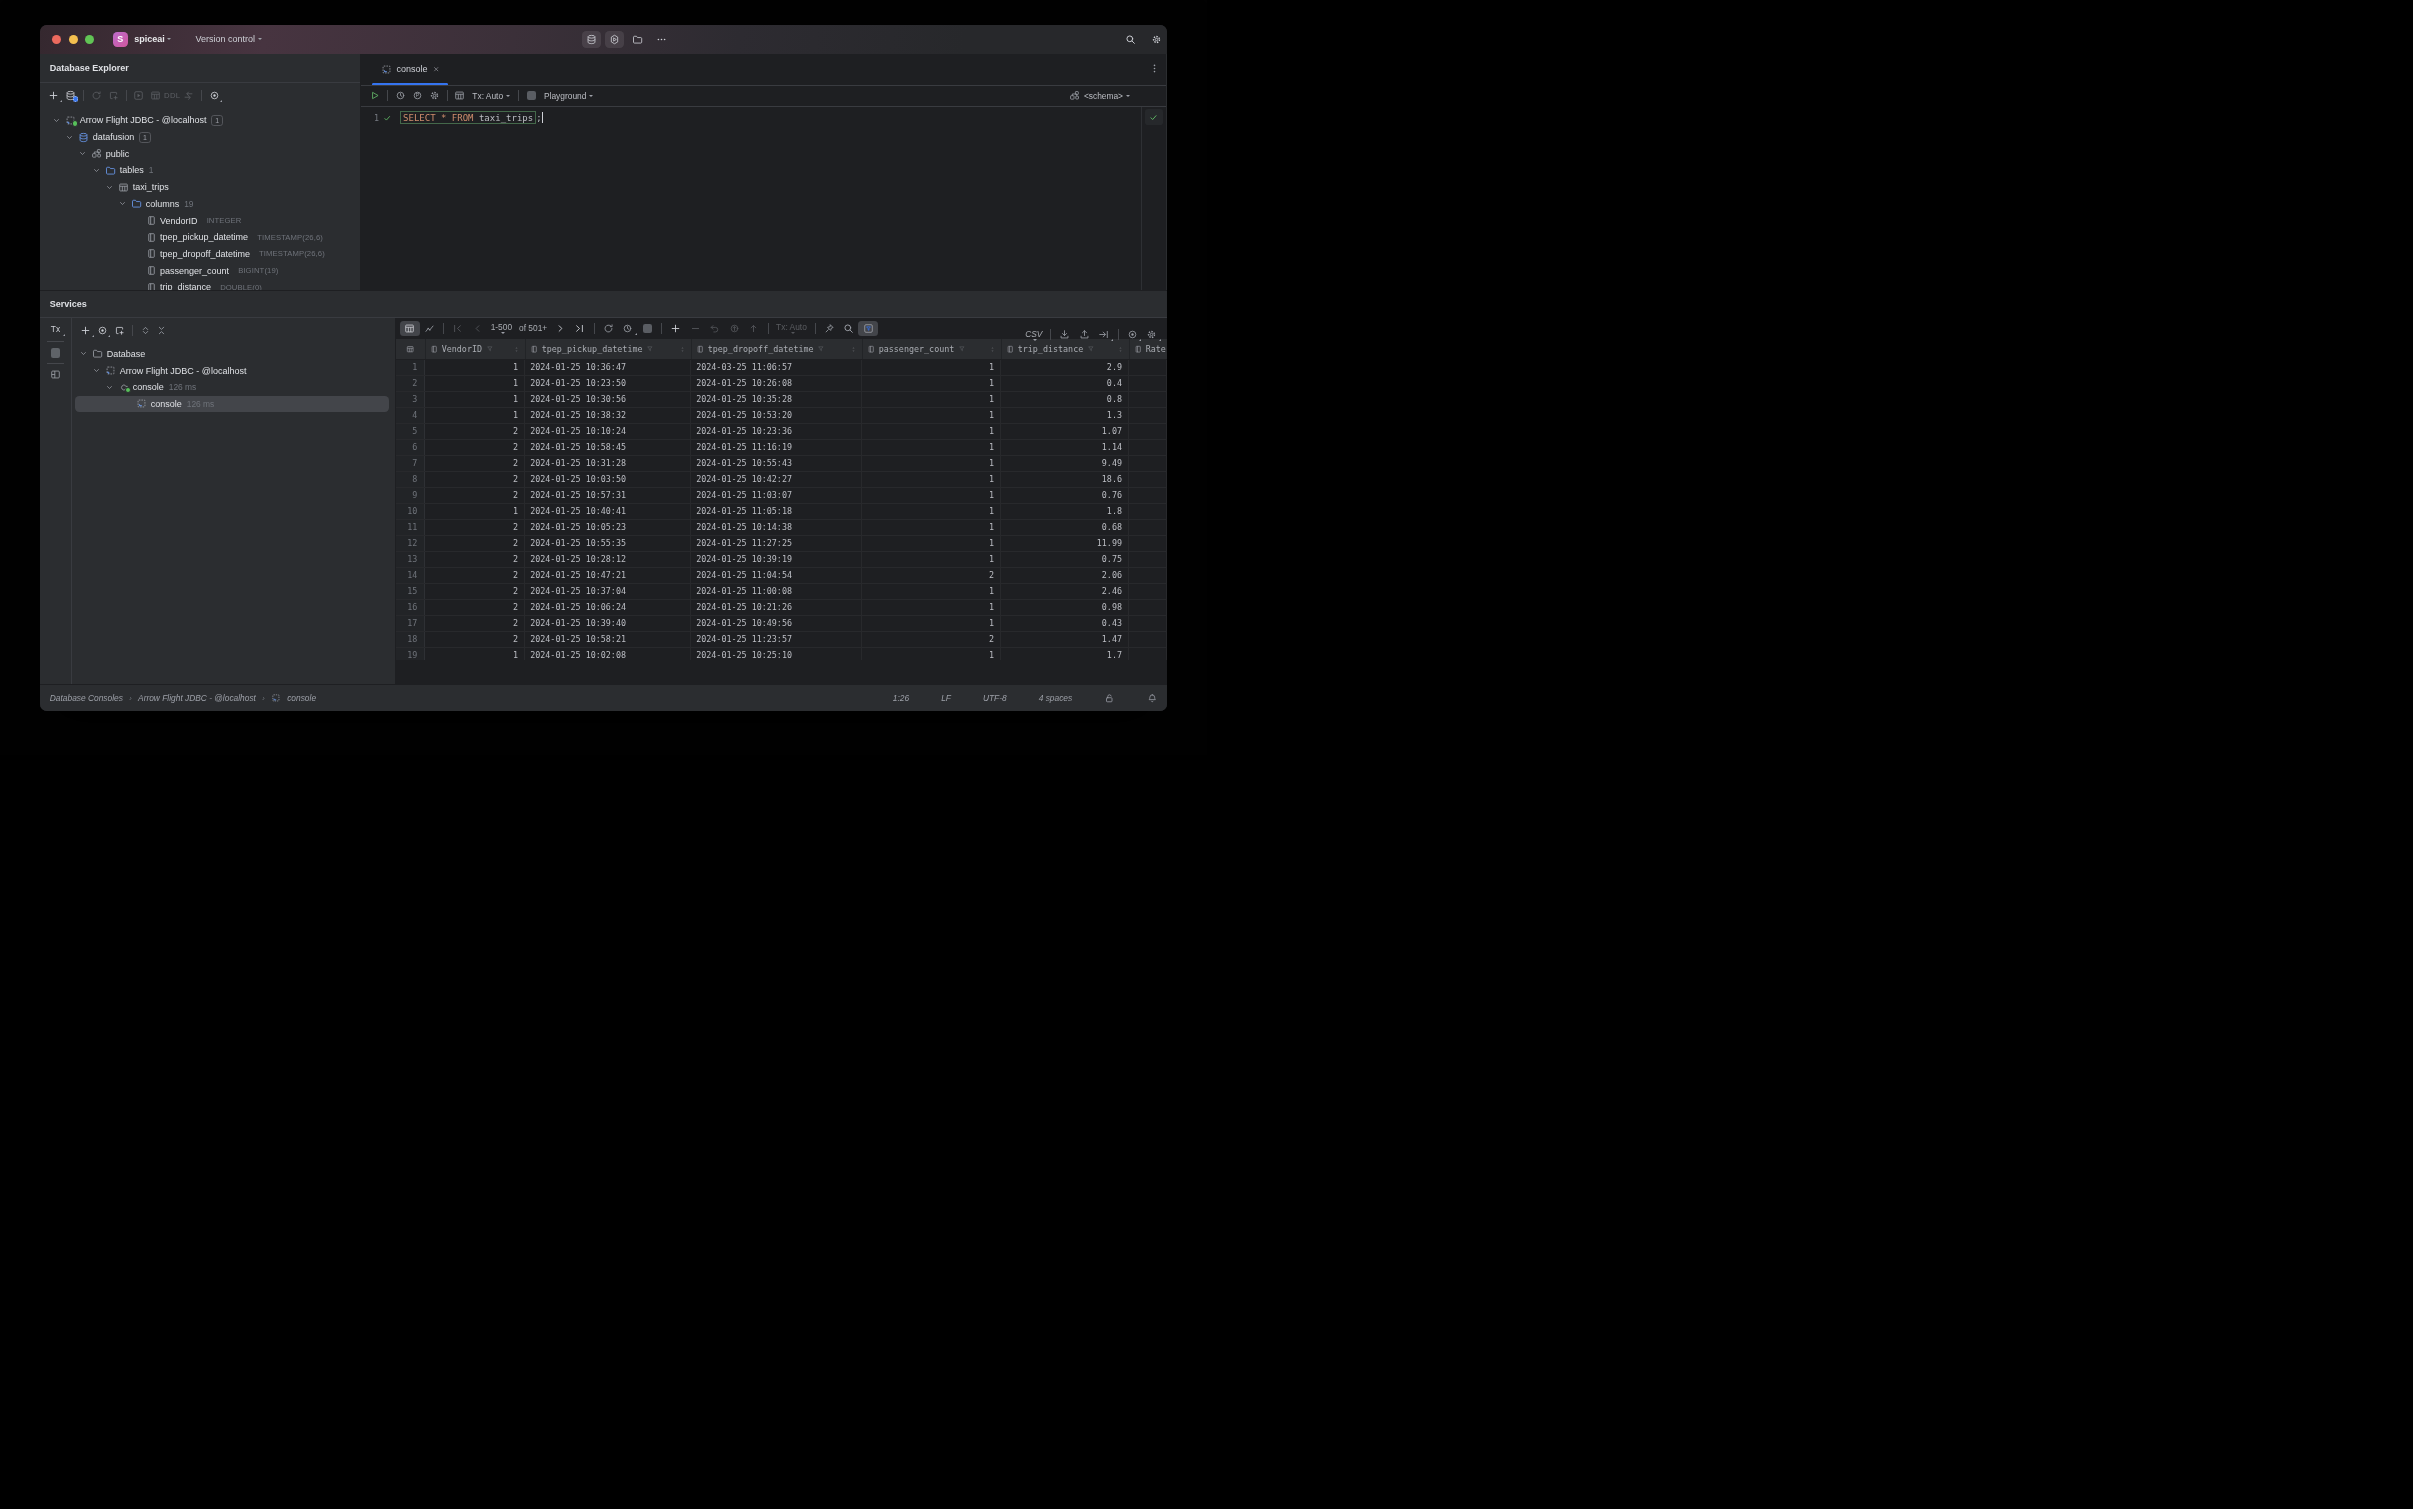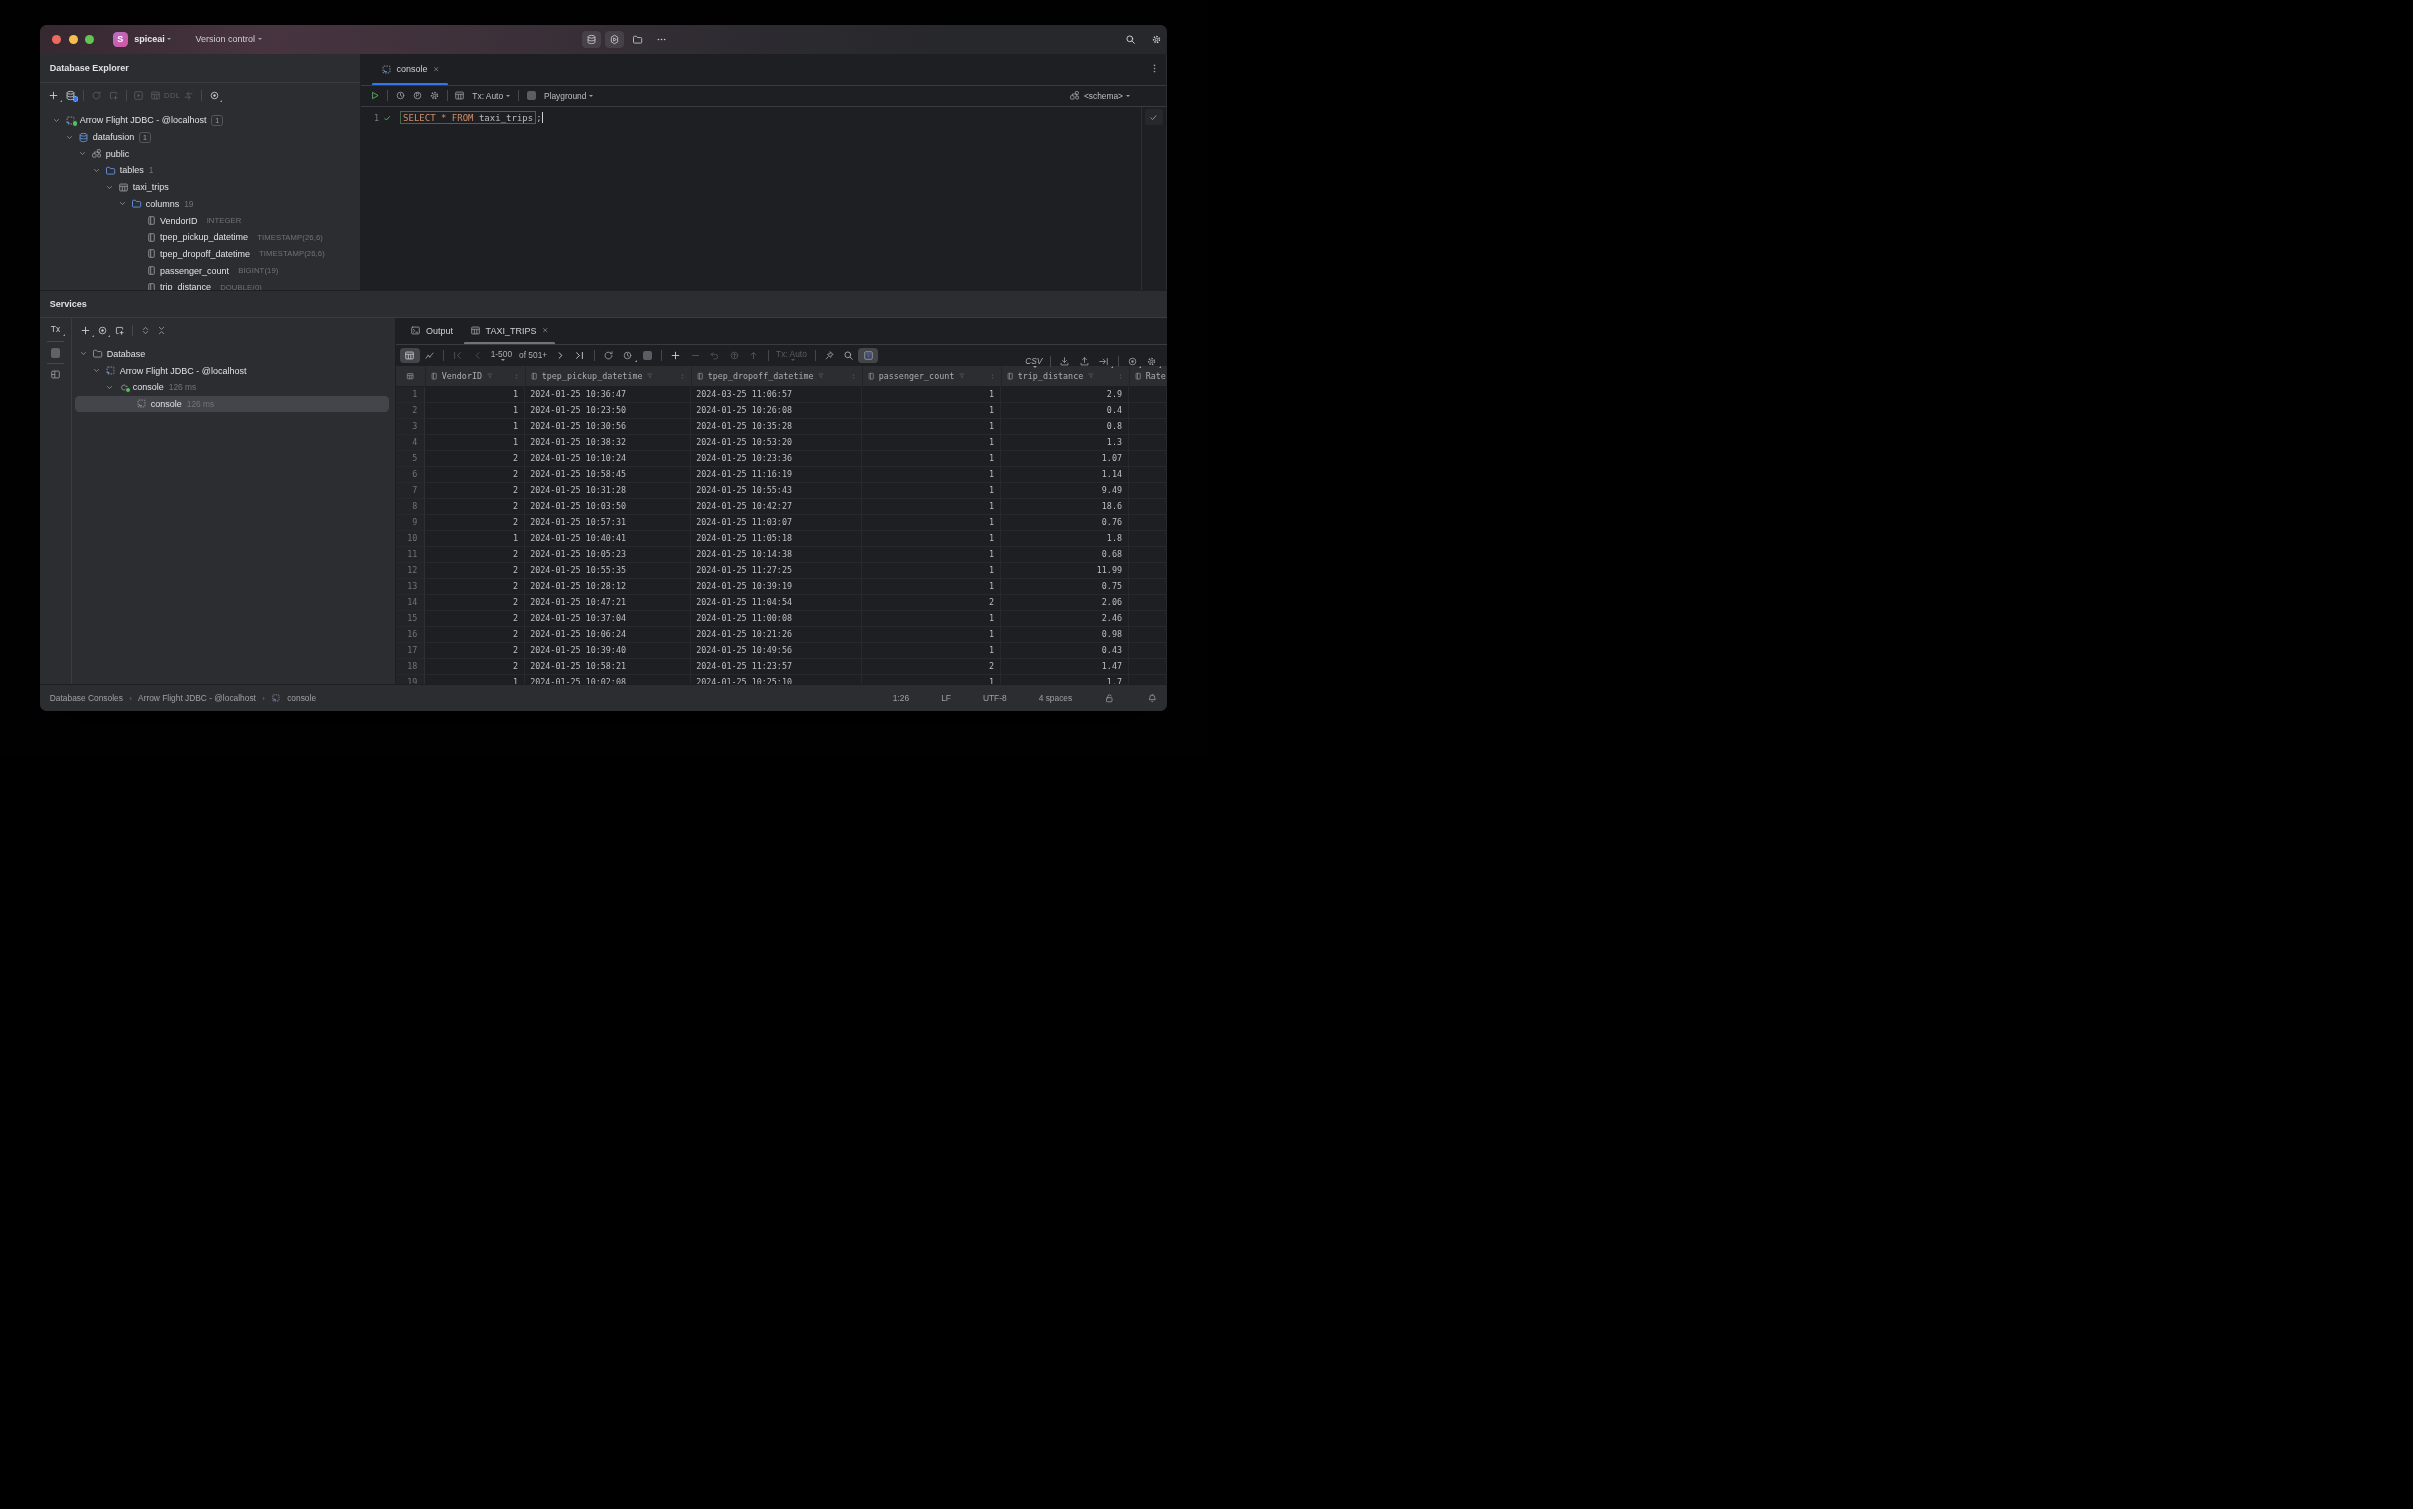--- a/index.html
+++ b/index.html
@@ -103,21 +103,21 @@
   .gbody{overflow:hidden;height:300px;background:#1E1F22;}
   .grow{display:flex;height:16px;box-sizing:border-box;border-bottom:0.7px solid #28292C;
         font-family:"DejaVu Sans Mono",monospace;font-size:8.4px;color:#BCBEC4;}
   .gnum{width:28.6px;flex:none;background:#222427;color:#6F737A;text-align:right;
         padding-right:6.3px;box-sizing:border-box;border-right:0.7px solid #2E3034;line-height:15.3px;}
   .gcell{box-sizing:border-box;border-right:0.7px solid #28292C;line-height:15.3px;
          padding:0 5.6px;overflow:hidden;white-space:nowrap;flex:none;}
   .gcell.r{text-align:right;}
   
   .statusbar{left:0;top:659px;width:1127px;height:26.5px;background:#2B2D30;border-top:0.7px solid #1E1F22;
-             display:flex;align-items:center;color:#9DA0A8;font-size:8.4px;}
+             display:flex;align-items:center;color:#9DA0A8;font-size:8.4px;font-style:italic;}
   .bc{display:flex;align-items:center;gap:6.3px;padding-left:9.8px;}
   .bcsep{color:#6F737A;font-size:7.7px;}
   .sbright{margin-left:auto;display:flex;align-items:center;gap:32px;padding-right:9.8px;}
 </style>
 </head>
 <body>
 
 <svg width="0" height="0" style="position:absolute">
   <defs>
     <symbol id="i-chev" viewBox="0 0 16 16">
@@ -850,45 +850,20 @@
                   <use href="#i-consoleicon"></use>
                 </svg>
               </span>
               <span class="tlabel">console</span>
               <span class="count">126 ms</span>
             </div>
           </div>
       </div>
 
       <div class="svright">
-        <div class="rtabs">
-          <div style="width:5.6px"></div>
-          <div class="rtab">
-            <span class="icw">
-                <svg class="ic" viewBox="0 0 16 16" width="11" height="11">
-                  <use href="#i-terminal"></use>
-                </svg>
-              </span>
-            <span>Output</span>
-          </div>
-          <div class="rtab">
-            <span class="icw">
-                <svg class="ic" viewBox="0 0 16 16" width="11" height="11">
-                  <use href="#i-table"></use>
-                </svg>
-              </span>
-            <span>TAXI_TRIPS</span>
-            <span class="icw" style="width:8.4px">
-                <svg class="ic" style="width:8.4px;height:8.4px" viewBox="0 0 12 12" width="8.4" height="8.4">
-                  <use href="#i-xclose"></use>
-                </svg>
-              </span>
-            <span class="gunderline"></span>
-          </div>
-        </div>
 
         <div class="gtoolbar">
           <div class="gbtn act">
               <span class="icw bright">
                 <svg class="ic" viewBox="0 0 16 16" width="11" height="11">
                   <use href="#i-table"></use>
                 </svg>
               </span>
             </div>
           <div class="gbtn">

